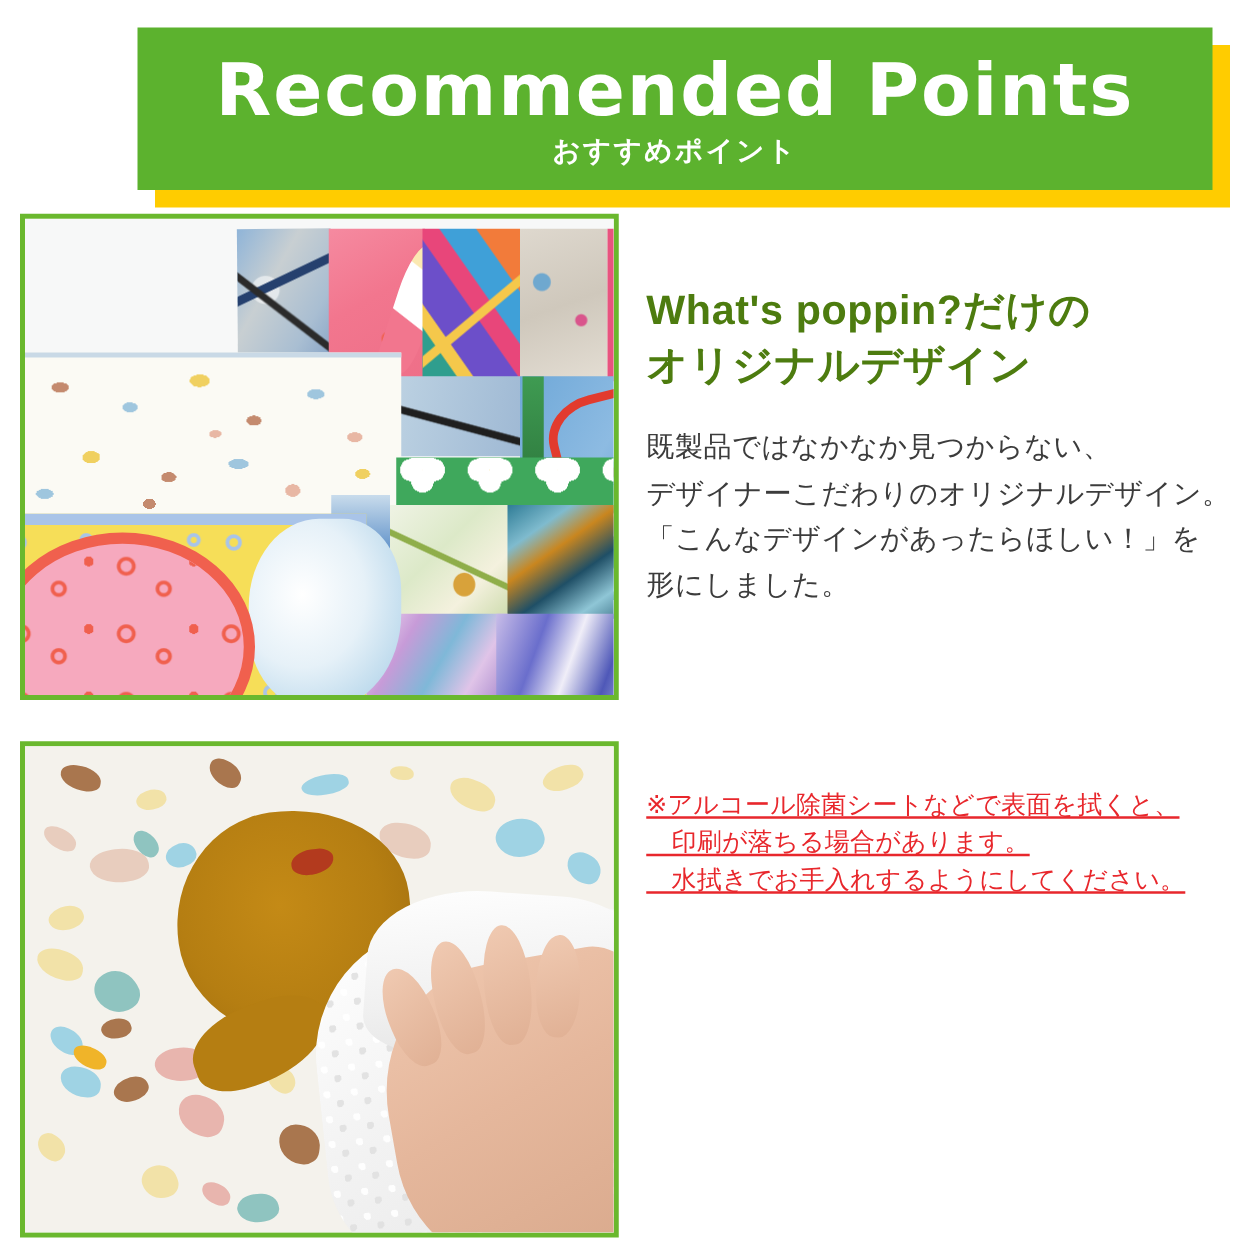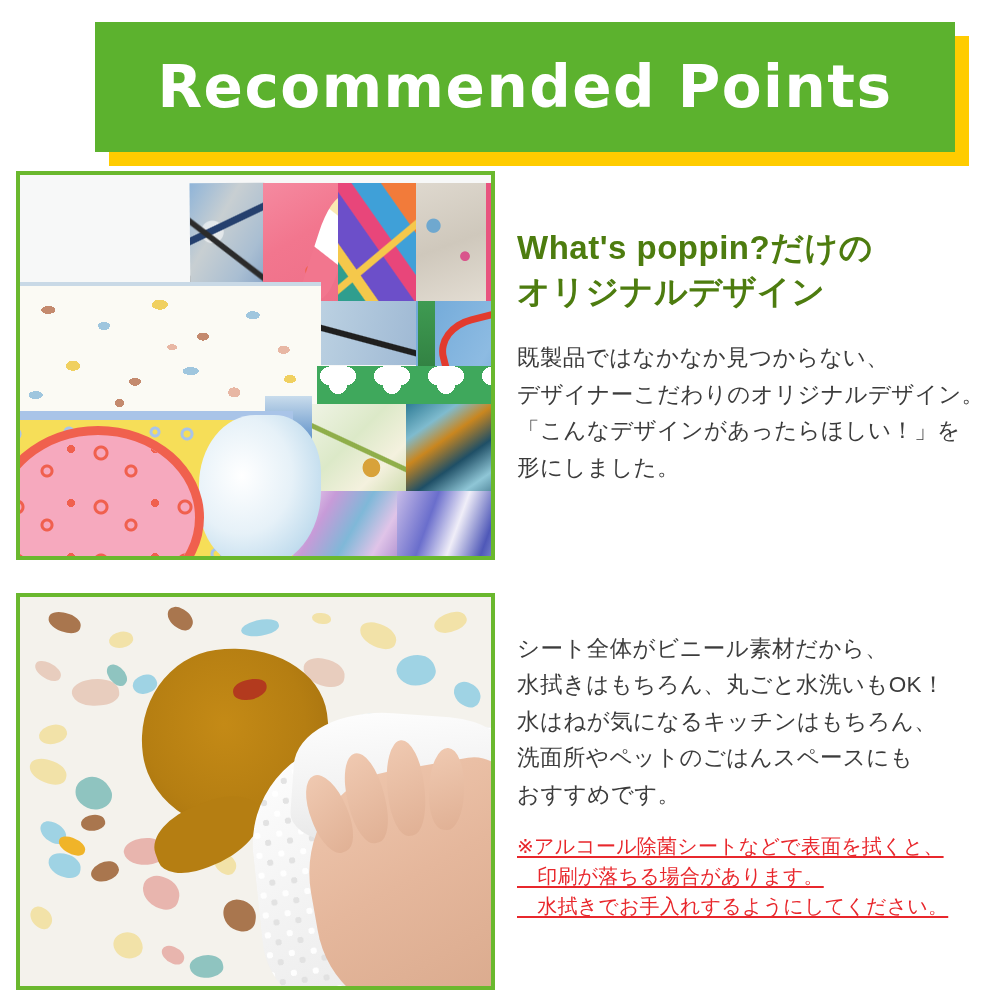--- a/index.html
+++ b/index.html
@@ -15,21 +15,21 @@
   #page {
     position: relative;
     width: 1000px;
     height: 1000px;
     background: #ffffff;
   }
 
   
   #header-banner {
     position: absolute;
-    left: 95px;
+    left: 110px;
     top: 22px;
     width: 860px;
     height: 101px;
     padding-left: 17px;
   }
   #banner-shadow {
     position: absolute;
     left: 14px;
     top: 14px;
     width: 860px;
@@ -360,20 +360,21 @@
 </style>
 </head>
 <body>
 
 <div id="page">
 
   <div id="header-banner">
     <div id="banner-shadow"></div>
     <div id="banner-body">
       <div id="banner-title">Recommended Points</div>
+      <div id="banner-subtitle">おすすめポイント</div>
     </div>
   </div>
 
   <div class="photo-frame" id="photo-designs">
     <div class="photo-inner" id="designs-canvas">
       <div class="sheet sheet-graffiti-a"></div>
       <div class="sheet sheet-pink"></div>
       <div class="sheet sheet-vivid"></div>
       <div class="sheet sheet-concrete"></div>
       <div class="sheet sheet-green-stripe"></div>
@@ -451,23 +452,18 @@
       <div id="hand">
         <div class="finger" style="left:6%;top:-4%;width:17%;height:34%;transform:rotate(-12deg)"></div>
         <div class="finger" style="left:24%;top:-10%;width:17%;height:38%;transform:rotate(-4deg)"></div>
         <div class="finger" style="left:43%;top:-12%;width:17%;height:40%;transform:rotate(4deg)"></div>
         <div class="finger" style="left:62%;top:-6%;width:16%;height:34%;transform:rotate(12deg)"></div>
       </div>
     </div>
   </div>
 
   <div class="text-block" id="wipe-text">
-    <div class="block-body" id="wipe-body">シート全体がビニール素材だから、
-水拭きはもちろん、丸ごと水洗いもOK！
-水はねが気になるキッチンはもちろん、
-洗面所やペットのごはんスペースにも
-おすすめです。</div>
     <div id="wipe-note">※アルコール除菌シートなどで表面を拭くと、
 　印刷が落ちる場合があります。
 　水拭きでお手入れするようにしてください。</div>
   </div>
 
 </div>
 
 </body></html>

